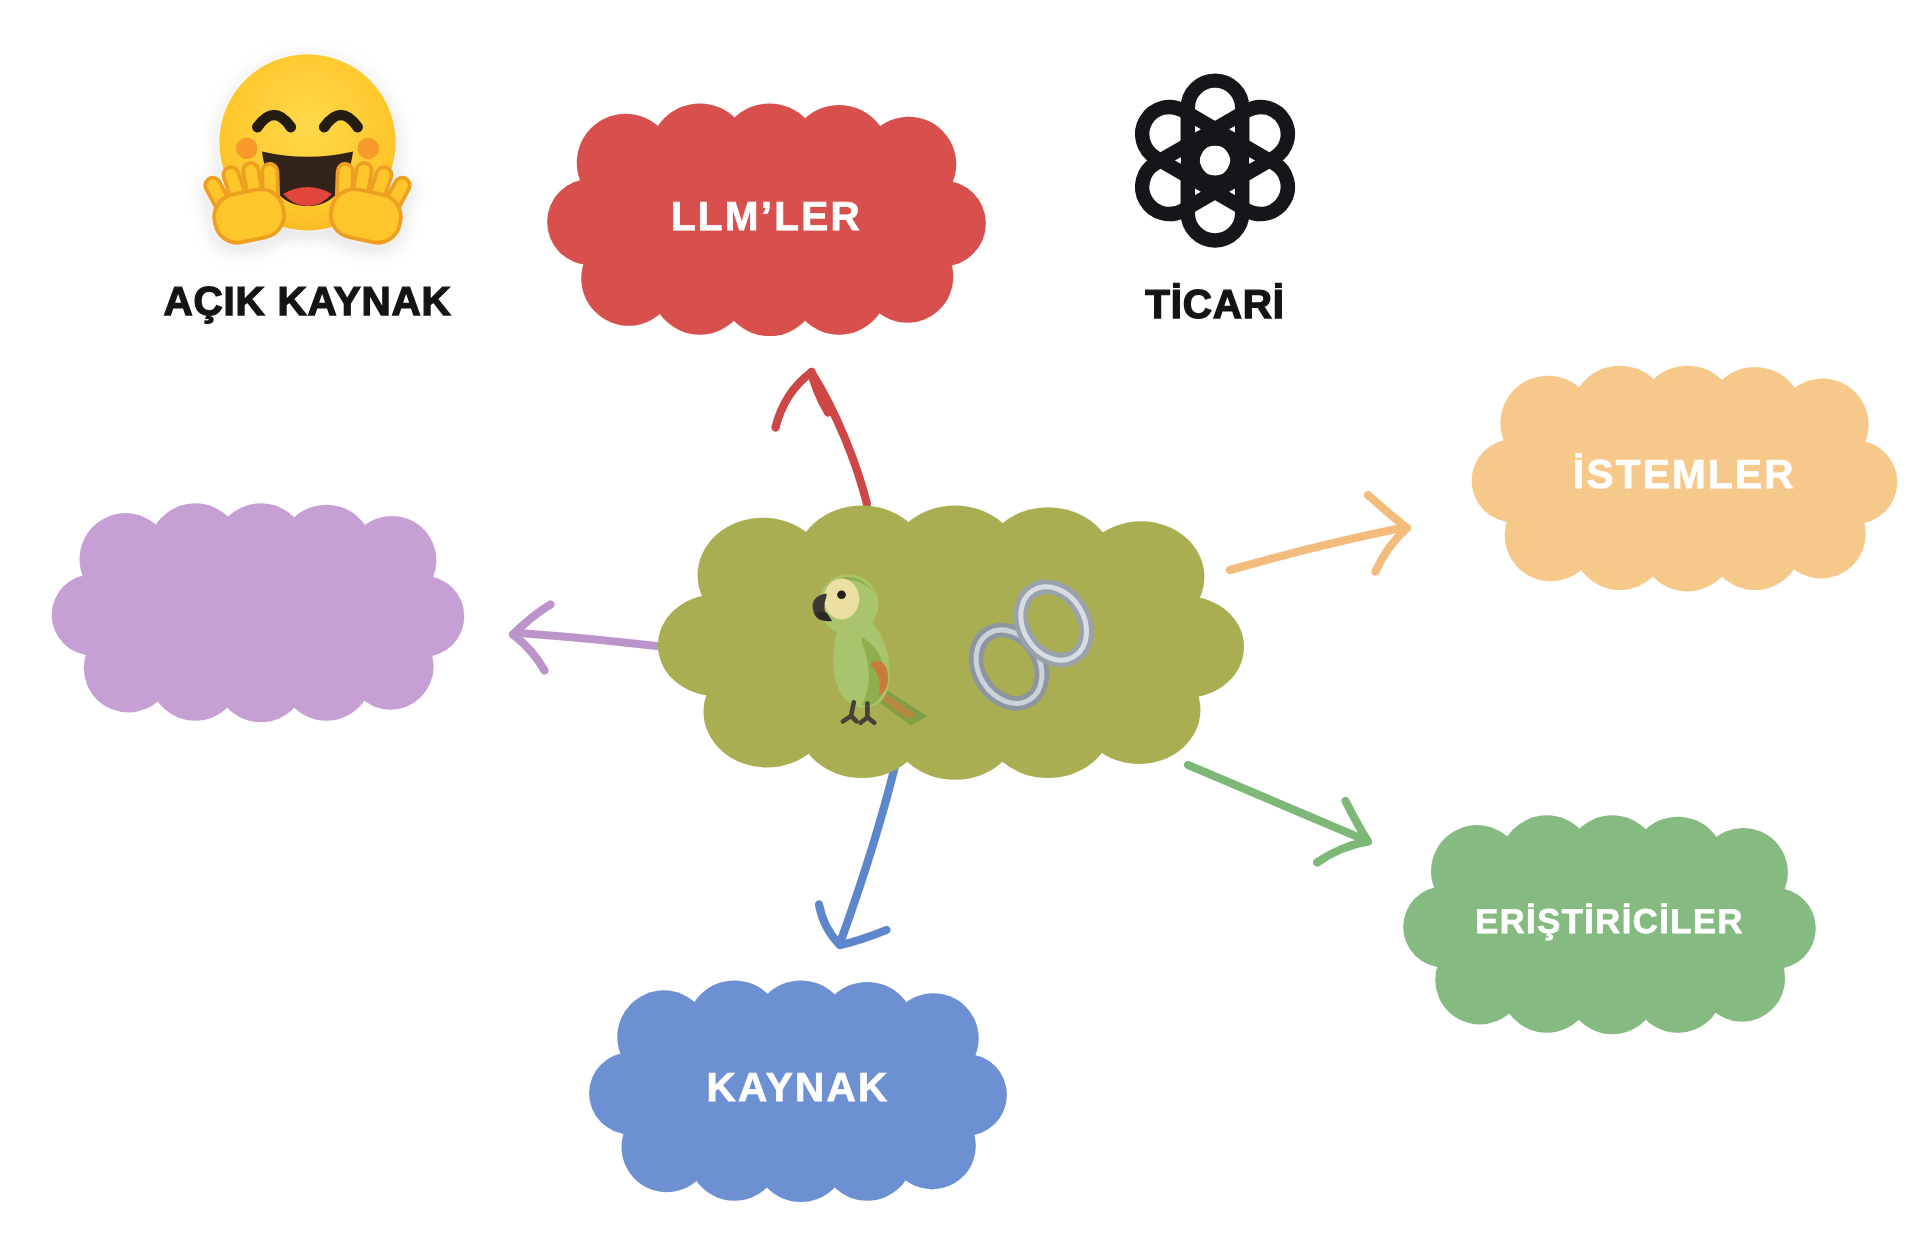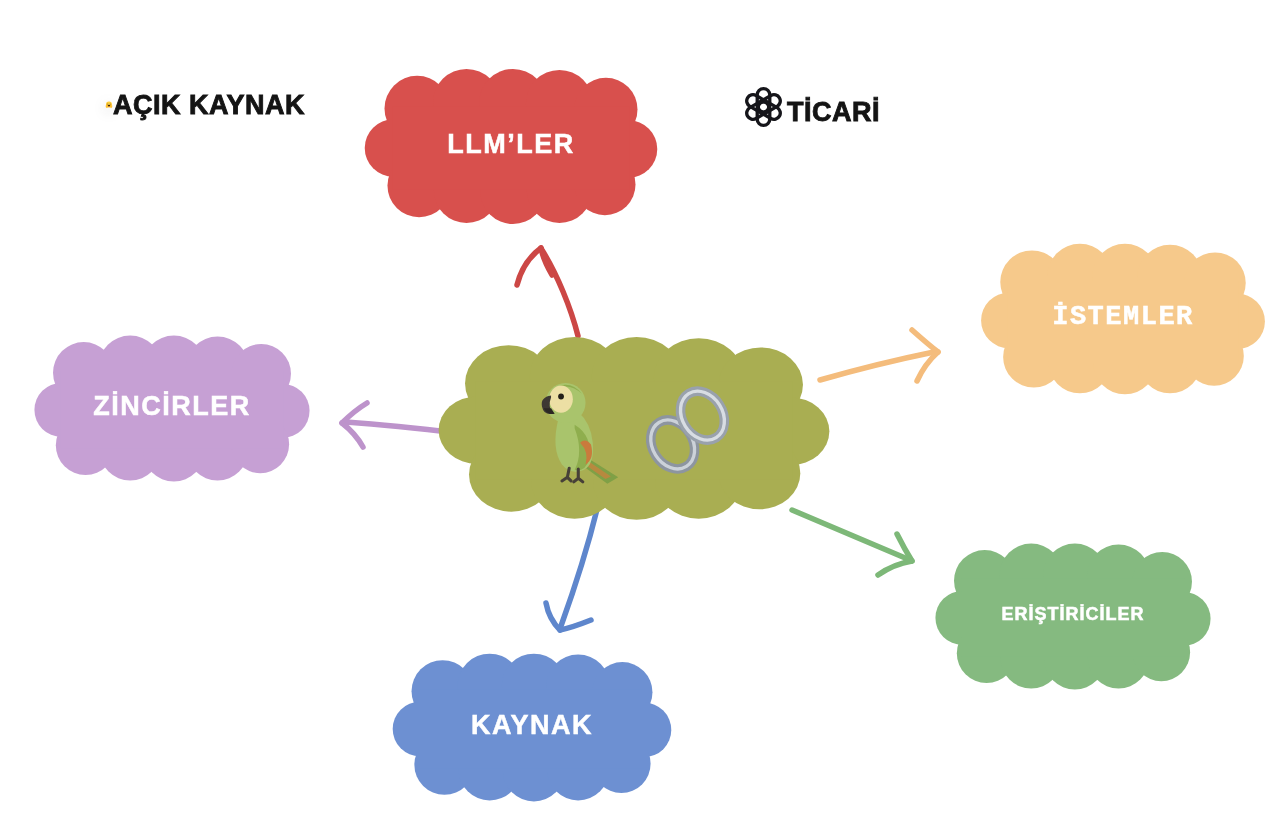--- a/index.html
+++ b/index.html
@@ -6,22 +6,22 @@
   .page{
     position:relative;width:1280px;height:832px;background:#ffffff;overflow:hidden;
     font-family:"Liberation Sans", sans-serif;
   }
   .cloud-node{position:absolute;display:flex;align-items:center;justify-content:center;}
   .cloud-node .cloud-svg{position:absolute;inset:0;width:100%;height:100%;}
   .cloud-label{
     position:relative;color:#ffffff;font-weight:bold;font-size:27px;letter-spacing:1.5px;
     -webkit-text-stroke:0.5px #ffffff;transform:translateY(-3px);white-space:nowrap;
   }
-  .cloud-label.long{font-size:18px;letter-spacing:1px;}
-  .icon-block{position:absolute;display:flex;align-items:center;}
+  .cloud-label.long{font-size:23px;letter-spacing:1px;}
+  .icon-block{position:absolute;display:flex;flex-direction:column;align-items:center;}
   .icon-block .icon-svg{display:block;}
   .caption{
     font-weight:bold;font-size:27px;letter-spacing:0.5px;color:#141414;
     -webkit-text-stroke:0.9px #141414;white-space:nowrap;text-align:center;
   }
   .hf-art{filter:drop-shadow(0 0 2px #ffffff) drop-shadow(0 3px 6px rgba(0,0,0,0.15));}
   .arrow-layer{position:absolute;inset:0;width:100%;height:100%;pointer-events:none;}
   .arrow-layer path{fill:none;stroke-width:5.5;stroke-linecap:round;stroke-linejoin:round;}
   .defs-hidden{position:absolute;width:0;height:0;overflow:hidden;}
   .center-icons{position:relative;display:flex;align-items:center;gap:10px;transform:translateY(2px);}
@@ -125,32 +125,31 @@
     <div class="caption" style="margin-top:10px;">TİCARİ</div>
   </div>
 
   <div class="cloud-node" style="left:362px;top:63px;width:298px;height:168px;align-items:center;">
     <svg class="cloud-svg" viewBox="0 0 300 170">
       <use href="#cloud-shape" xlink:href="#cloud-shape" style="fill: rgb(216, 80, 77);"></use>
     </svg>
     <span class="cloud-label">LLM’LER</span>
   </div>
 
-  <div class="cloud-node" style="left:978px;top:238px;width:290px;height:163px;font-family:Liberation Mono, monospace;">
+  <div class="cloud-node" style="left:978px;top:238px;width:290px;height:163px;">
     <svg class="cloud-svg" viewBox="0 0 300 170">
       <use href="#cloud-shape" xlink:href="#cloud-shape" style="fill: rgb(246, 201, 139);"></use>
     </svg>
     <span class="cloud-label">İSTEMLER</span>
   </div>
 
   <div class="cloud-node" style="left:28px;top:330px;width:288px;height:158px;">
     <svg class="cloud-svg" viewBox="0 0 300 170">
       <use href="#cloud-shape" xlink:href="#cloud-shape" style="fill: rgb(198, 160, 212);"></use>
     </svg>
-    <span class="cloud-label">ZİNCİRLER</span>
   </div>
 
   <div class="cloud-node" style="left:436px;top:330px;width:396px;height:198px;">
     <svg class="cloud-svg" viewBox="0 0 300 170" preserveAspectRatio="none">
       <use href="#cloud-shape" xlink:href="#cloud-shape" style="fill: rgb(169, 174, 82);"></use>
     </svg>
     <div class="center-icons">
       <svg width="100" height="118" viewBox="0 0 110 130">
         <path d="M58,92 L96,116 L84,123 L55,102 Z" fill="#7fa046"></path>
         <path d="M60,96 L88,115 L82,118 L58,101 Z" fill="#c9823d" opacity="0.75"></path>

